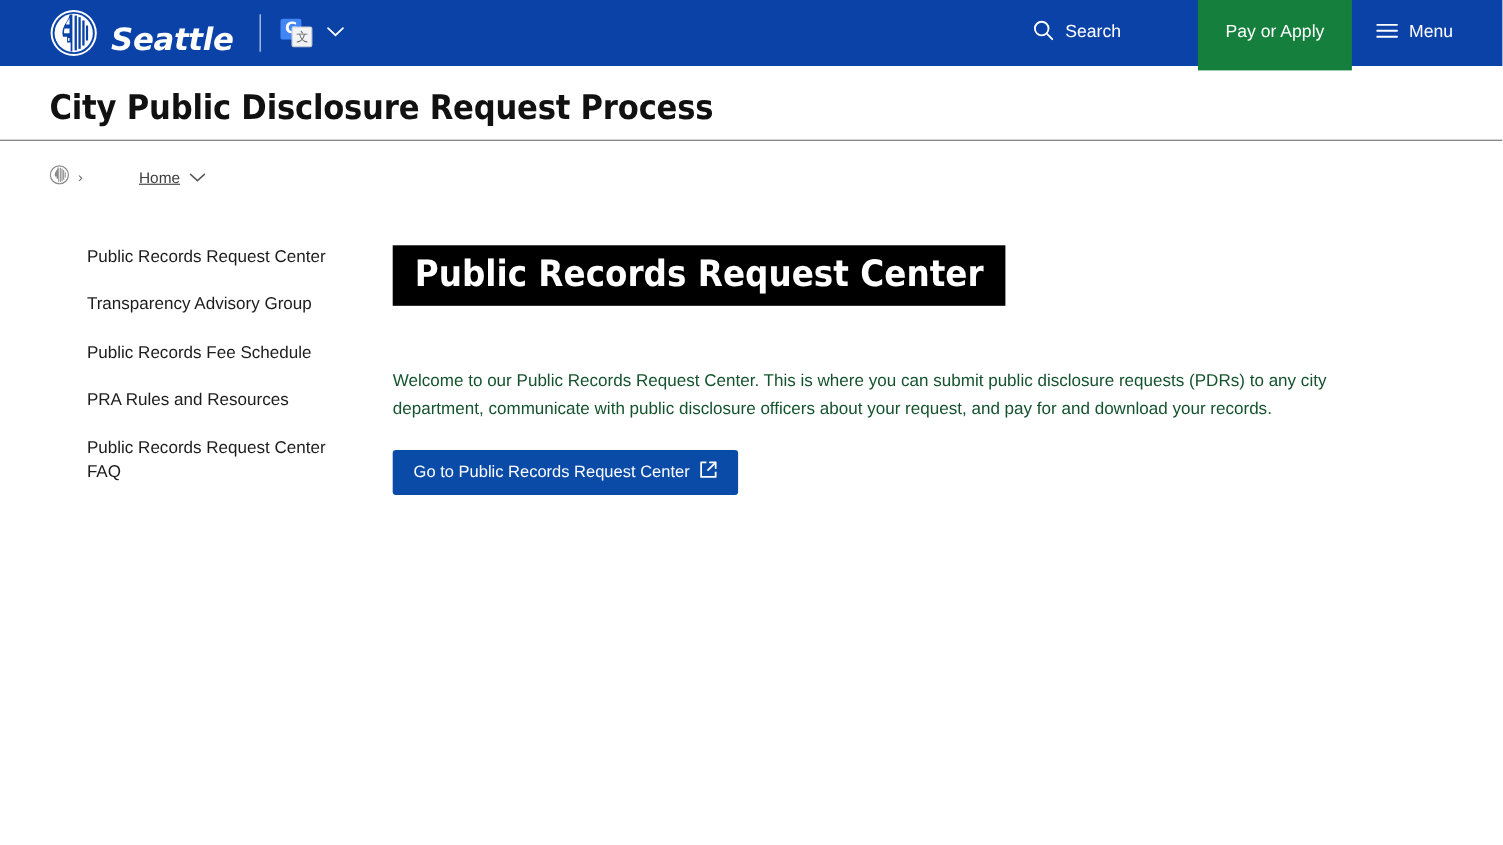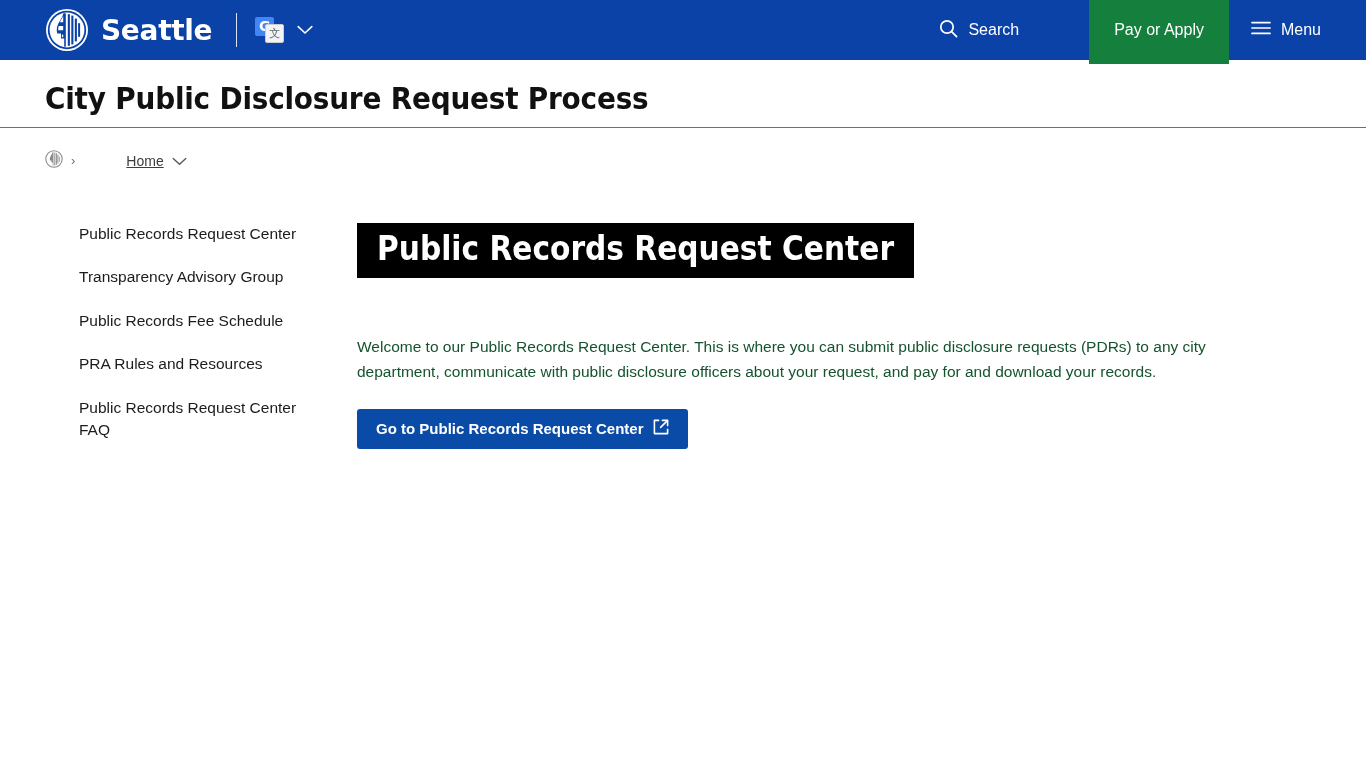--- a/index.html
+++ b/index.html
@@ -17,22 +17,23 @@
   
   .topbar {
     height: 60px;
     background: #0b42a8;
     display: flex;
     align-items: center;
     position: relative;
   }
   .brand-group {
     display: flex;
-    align-items: center;
+    align-items: flex-end;
     padding-left: 45px;
+    font-style: italic;
   }
   .seal {
     width: 44px;
     height: 44px;
     flex: 0 0 44px;
     display: block;
   }
   .brand-name {
     color: #ffffff;
     font-size: 28px;
@@ -192,21 +193,21 @@
     max-width: 930px;
     margin: 56px 0 0 0;
   }
   .cta-button {
     display: inline-flex;
     align-items: center;
     gap: 9px;
     background: #0b4ba8;
     color: #ffffff;
     font-size: 15px;
-    font-weight: bold;
+    font-weight: normal;
     padding: 10px 19px 11px 19px;
     border: none;
     border-radius: 3px;
     margin-top: 25px;
     cursor: pointer;
     font-family: "Liberation Sans", sans-serif;
     text-decoration: none;
   }
   .ext-icon { display: block; }
 </style>

